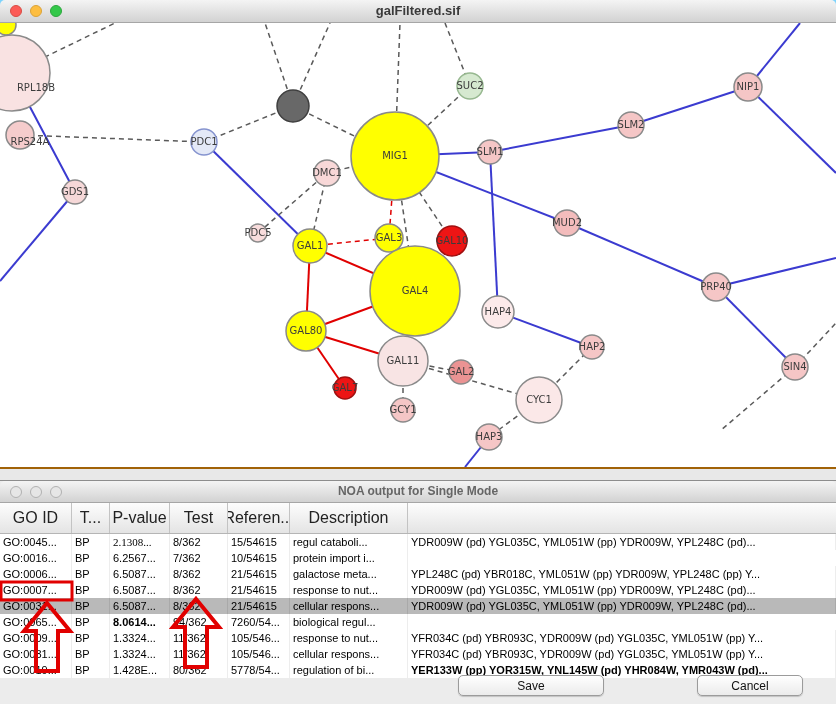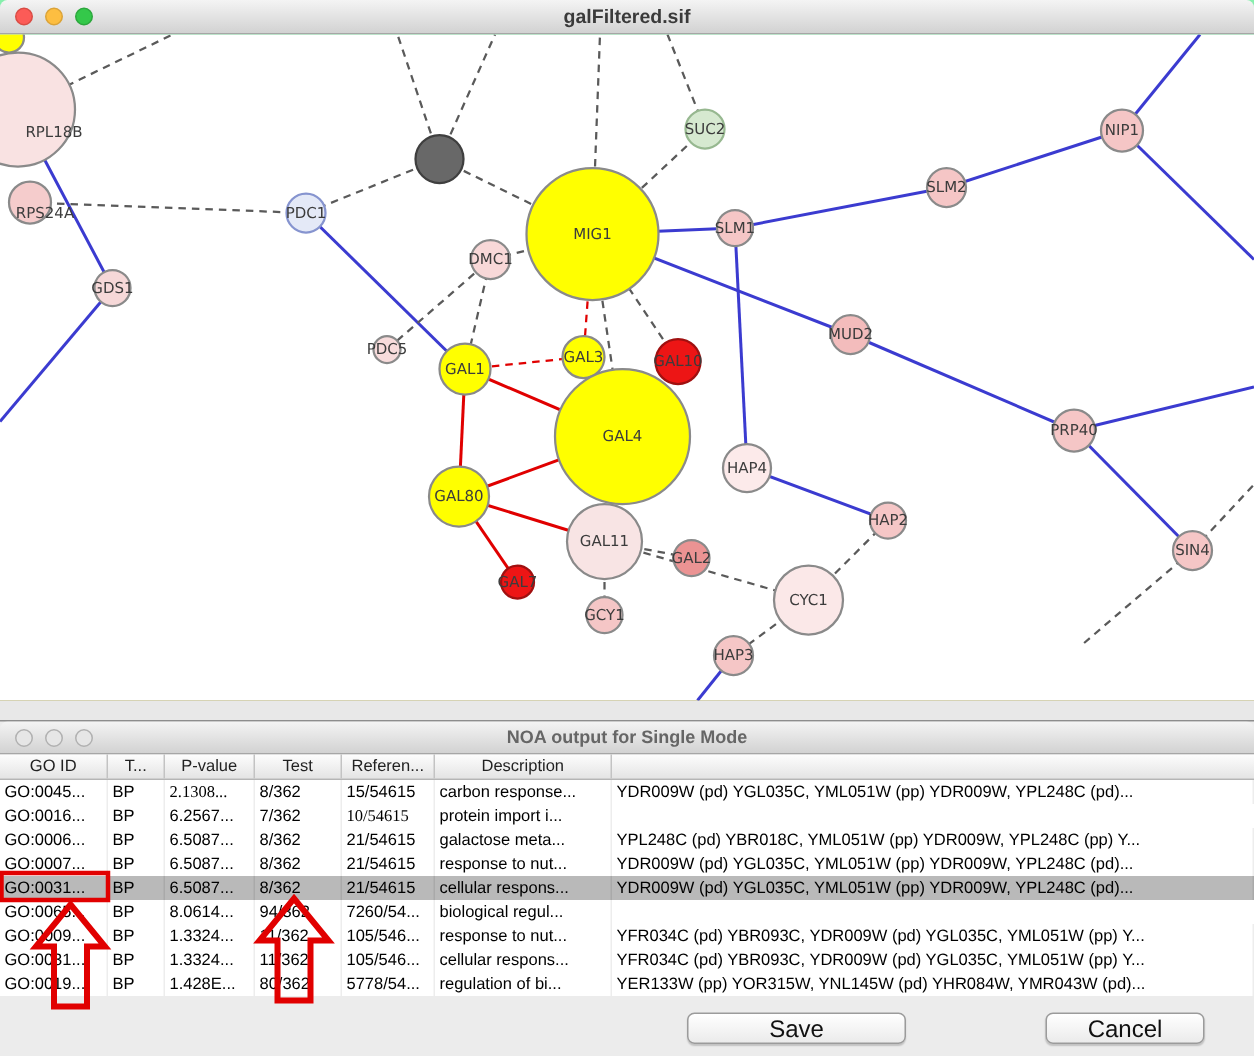--- a/index.html
+++ b/index.html
@@ -1,57 +1,57 @@
 <!DOCTYPE html>
 <html><head>
 <meta charset="utf-8">
 <style>
   html,body{margin:0;padding:0}
   body{
     width:836px;height:704px;position:relative;overflow:hidden;
     font-family:"Liberation Sans",sans-serif;background:#e8e8e8;
   }
   .window{position:absolute;left:0;width:836px}
-  #graph-window{top:0;height:466px;background:#86efac;border-bottom:1px solid #a16207}
+  #graph-window{top:0;height:466px;background:#7dd3fc;border-bottom:3px solid #a16207}
   #table-window{top:480px;height:238px;background:#ececec;border-top:1px solid #8d8d8d}
 
   .titlebar{
     position:relative;text-align:center;
     background:linear-gradient(#f4f4f4,#d2d2d2);
     border-bottom:1px solid #a6a6a6;
     border-radius:5px 5px 0 0;
   }
   #graph-window .titlebar{height:22px}
   #table-window .titlebar{height:21px}
   .titlebar .title{font-size:13px;font-weight:bold;color:#3a3a3a;line-height:22px;display:inline-block}
   #table-window .titlebar .title{font-size:12px;color:#666;line-height:21px}
   .lights{position:absolute;left:10px;top:5px;display:flex;gap:8px}
   .light{width:12px;height:12px;border-radius:50%;border:1px solid #999;box-sizing:border-box}
 
   #network-svg{display:block;background:#fff}
   .node-label{font-family:"DejaVu Sans","Liberation Sans",sans-serif;font-size:10px;fill:#3c3c3c}
 
   
-  #thead{display:flex;height:17px;box-sizing:border-box;
+  #thead{display:flex;height:31px;box-sizing:border-box;
     background:linear-gradient(#fdfdfd,#e4e4e4);border-bottom:1px solid #b5b5b5;
-    font-size:11px;color:#222}
+    font-size:16px;color:#222}
   .hcell{box-sizing:border-box;border-right:1px solid #c3c3c3;display:flex;align-items:center;
     justify-content:center;overflow:hidden;white-space:nowrap;padding:0 2px}
   #tbody{background:#fff}
   .trow{display:flex;height:16px;background:#ffffff;font-size:11px;color:#000}
   .trow.sel{background:#b9b9b9}
   .tcell{box-sizing:border-box;padding:0 3px;overflow:hidden;white-space:nowrap;
     border-right:1px solid #ededed;display:flex;align-items:center}
   .trow.sel .tcell{border-right-color:#a9a9a9}
 
   .btn{
     position:absolute;height:21px;box-sizing:border-box;
     border:1px solid #9b9b9b;border-radius:5px;
     background:linear-gradient(#ffffff,#ebebeb);
-    font-size:16px;color:#111;text-align:center;line-height:19px;
+    font-size:12px;color:#111;text-align:center;line-height:19px;
     box-shadow:0 1px 1px rgba(0,0,0,.18);cursor:default;
   }
   #save-btn{left:458px;top:194px;width:146px}
   #cancel-btn{left:697px;top:194px;width:106px}
 
   #annot{position:absolute;left:0;top:0;pointer-events:none;z-index:9}
 </style>
 </head>
 <body>
 
@@ -188,29 +188,29 @@
       <div class="hcell" style="width: 62px;">Referen...</div>
       <div class="hcell" style="width: 118px;">Description</div>
     </div>
   <div id="tbody">
       <div class="trow">
         <div class="tcell" style="width: 72px;">GO:0045...</div>
         <div class="tcell" style="width: 38px;">BP</div>
         <div class="tcell" style="width: 60px; font-family: Liberation Serif, serif;">2.1308...</div>
         <div class="tcell" style="width: 58px;">8/362</div>
         <div class="tcell" style="width: 62px;">15/54615</div>
-        <div class="tcell" style="width: 118px;">carbon response...</div>
+        <div class="tcell" style="width: 118px;">regul cataboli...</div>
         <div class="tcell" style="flex: 1 1 0%;">YDR009W (pd) YGL035C, YML051W (pp) YDR009W, YPL248C (pd)...</div>
       </div>
       <div class="trow">
         <div class="tcell" style="width: 72px;">GO:0016...</div>
         <div class="tcell" style="width: 38px;">BP</div>
         <div class="tcell" style="width: 60px;">6.2567...</div>
         <div class="tcell" style="width: 58px;">7/362</div>
-        <div class="tcell" style="width: 62px; font-family: Liberation Serif, serif;">10/54615</div>
+        <div class="tcell" style="width: 62px;">10/54615</div>
         <div class="tcell" style="width: 118px; text-align: center;">protein import i...</div>
       </div>
       <div class="trow">
         <div class="tcell" style="width: 72px;">GO:0006...</div>
         <div class="tcell" style="width: 38px;">BP</div>
         <div class="tcell" style="width: 60px;">6.5087...</div>
         <div class="tcell" style="width: 58px;">8/362</div>
         <div class="tcell" style="width: 62px;">21/54615</div>
         <div class="tcell" style="width: 118px;">galactose meta...</div>
         <div class="tcell" style="flex: 1 1 0%;">YPL248C (pd) YBR018C, YML051W (pp) YDR009W, YPL248C (pp) Y...</div>
@@ -229,21 +229,21 @@
         <div class="tcell" style="width: 38px;">BP</div>
         <div class="tcell" style="width: 60px;">6.5087...</div>
         <div class="tcell" style="width: 58px;">8/362</div>
         <div class="tcell" style="width: 62px;">21/54615</div>
         <div class="tcell" style="width: 118px;">cellular respons...</div>
         <div class="tcell" style="flex: 1 1 0%;">YDR009W (pd) YGL035C, YML051W (pp) YDR009W, YPL248C (pd)...</div>
       </div>
       <div class="trow">
         <div class="tcell" style="width: 72px;">GO:0065...</div>
         <div class="tcell" style="width: 38px;">BP</div>
-        <div class="tcell" style="width: 60px;">8.0614...</div>
+        <div class="tcell" style="width: 60px; font-weight: bold;">8.0614...</div>
         <div class="tcell" style="width: 58px;">94/362</div>
         <div class="tcell" style="width: 62px;">7260/54...</div>
         <div class="tcell" style="width: 118px;">biological regul...</div>
       </div>
       <div class="trow">
         <div class="tcell" style="width: 72px;">GO:0009...</div>
         <div class="tcell" style="width: 38px;">BP</div>
         <div class="tcell" style="width: 60px;">1.3324...</div>
         <div class="tcell" style="width: 58px;">11/362</div>
         <div class="tcell" style="width: 62px;">105/546...</div>
@@ -259,21 +259,21 @@
         <div class="tcell" style="width: 118px;">cellular respons...</div>
         <div class="tcell" style="flex: 1 1 0%;">YFR034C (pd) YBR093C, YDR009W (pd) YGL035C, YML051W (pp) Y...</div>
       </div>
       <div class="trow">
         <div class="tcell" style="width: 72px;">GO:0019...</div>
         <div class="tcell" style="width: 38px;">BP</div>
         <div class="tcell" style="width: 60px;">1.428E...</div>
         <div class="tcell" style="width: 58px;">80/362</div>
         <div class="tcell" style="width: 62px;">5778/54...</div>
         <div class="tcell" style="width: 118px;">regulation of bi...</div>
-        <div class="tcell" style="flex: 1 1 0%;">YER133W (pp) YOR315W, YNL145W (pd) YHR084W, YMR043W (pd)...</div>
+        <div class="tcell" style="flex: 1 1 0%; font-weight: bold;">YER133W (pp) YOR315W, YNL145W (pd) YHR084W, YMR043W (pd)...</div>
       </div>
     </div>
 
   <button class="btn" id="save-btn">Save</button>
   <button class="btn" id="cancel-btn">Cancel</button>
 
   <svg id="annot" width="836" height="238" viewBox="0 0 836 238">
     <rect class="red-annot" x="1" y="101" width="71" height="18" fill="none" stroke-width="3" stroke="#e10000"></rect>
     <polygon class="red-annot" fill="none" stroke-width="4" points="47,122 70,150 58,150 58,190 36,190 36,150 24,150" stroke="#e10000"></polygon>
     <polygon class="red-annot" fill="none" stroke-width="4" points="196,118 219,146 207,146 207,186 185,186 185,146 173,146" stroke="#e10000"></polygon>

